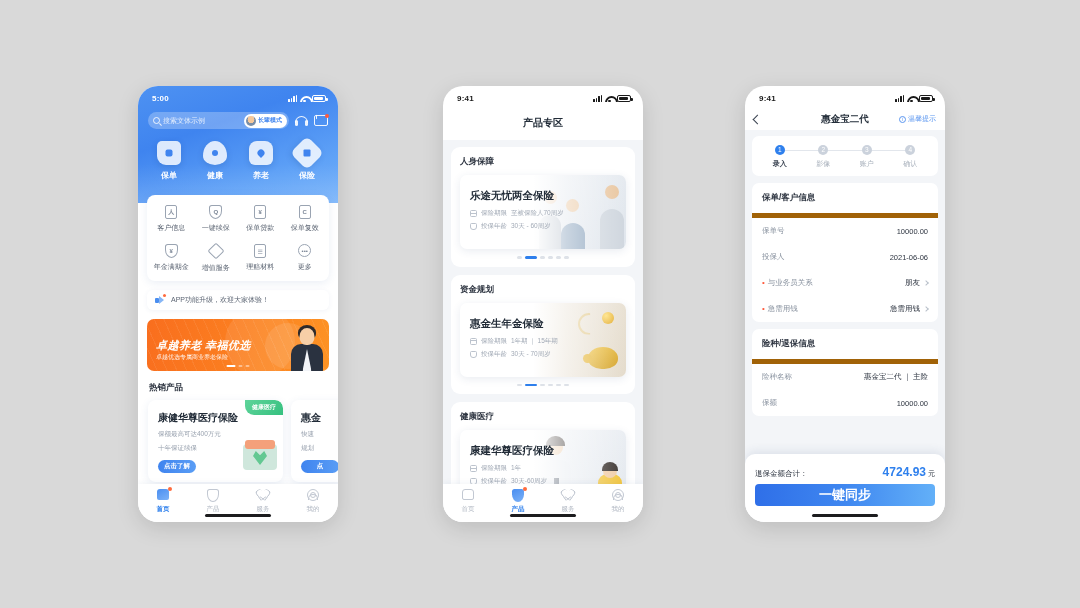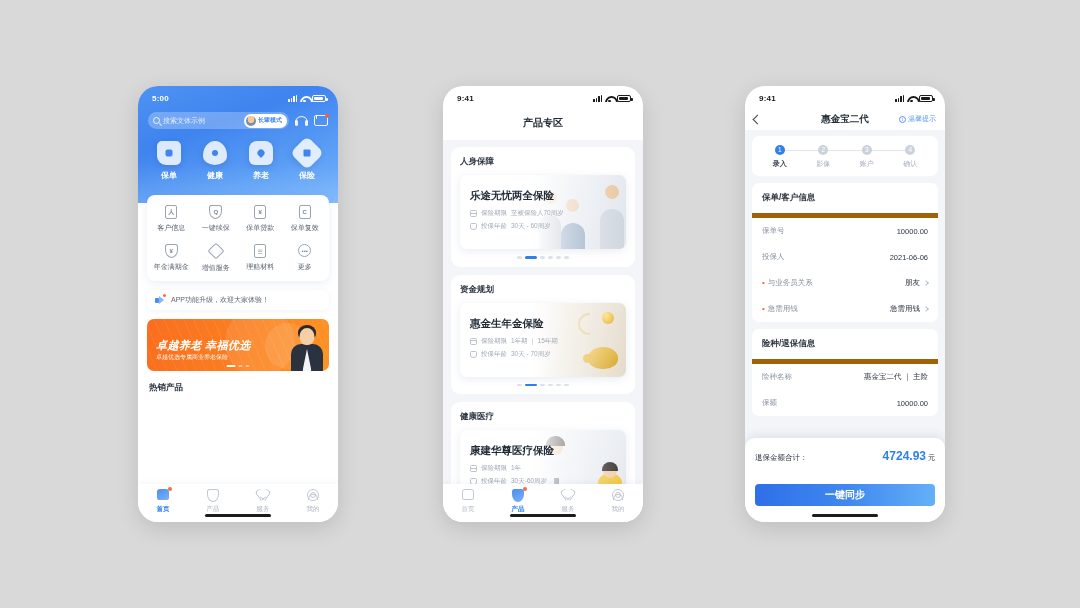--- a/index.html
+++ b/index.html
@@ -271,23 +271,23 @@
   .req{color:#ff5a3c;font-size:8px;line-height:1;}
   .p3-v{font-size:7.5px;color:#2d3440;display:flex;align-items:center;gap:4px;}
   .chev{width:4px;height:4px;border-top:1px solid #b8bfc9;border-right:1px solid #b8bfc9;transform:rotate(45deg);}
 
   .p3-foot{position:absolute;left:0;right:0;bottom:0;background:#fff;padding:8px 10px 0;
     border-radius:10px 10px 0 0; box-shadow:0 -3px 10px rgba(40,70,120,.10);}
   .ft-row{display:flex;align-items:baseline;justify-content:space-between;}
   .ft-k{font-size:7.5px;color:#2d3440;}
   .ft-v{font-size:12px;font-weight:bold;color:#2f80ed;}
   .ft-u{font-size:7px;color:#2d3440;margin-left:2px;}
-  .ft-btn{margin-top:20px;height:22px;border-radius:4px;
+  .ft-btn{margin-top:4px;height:22px;border-radius:4px;
     background:linear-gradient(90deg,#2f6fe8 0%,#3f87f0 50%,#63b0f8 100%);
-    color:#fff;font-size:10px;display:flex;align-items:center;justify-content:center;font-weight:bold;}
+    color:#fff;font-size:13px;display:flex;align-items:center;justify-content:center;font-weight:bold;}
   .ft-pad{height:16px;}
 </style>
 </head>
 <body>
 
 <div class="stage">
 
   <div class="phone" id="phone-1">
     <div class="p1-head">
       <div class="statusbar light">
@@ -435,20 +435,40 @@
           <span class="hd"></span>
       </div>
       <div class="b-dots">
           <i class="on"></i>
           <i></i>
           <i></i>
         </div>
     </div>
 
     <div class="sec-t">热销产品</div>
+    <div class="hotrow">
+      <div class="hotcard">
+        <div class="hot-badge">健康医疗</div>
+        <div class="hot-art">
+          <span class="w1"></span>
+            <span class="w2"></span>
+            <span class="leaf"></span>
+        </div>
+        <div class="hot-title">康健华尊医疗保险</div>
+        <div class="hot-l">保额最高可达400万元</div>
+        <div class="hot-l">十年保证续保</div>
+        <div class="hot-btn">点击了解</div>
+      </div>
+      <div class="hotcard">
+        <div class="hot-title">惠金</div>
+        <div class="hot-l">快速</div>
+        <div class="hot-l">规划</div>
+        <div class="hot-btn">点</div>
+      </div>
+    </div>
 
     <div class="tabbar">
       <div class="tab">
         <div class="tb-ic">
             <div class="tb-home on"></div>
             <span class="tb-dot"></span>
           </div>
         <div class="tb-lb on">首页</div>
       </div>
       <div class="tab">

